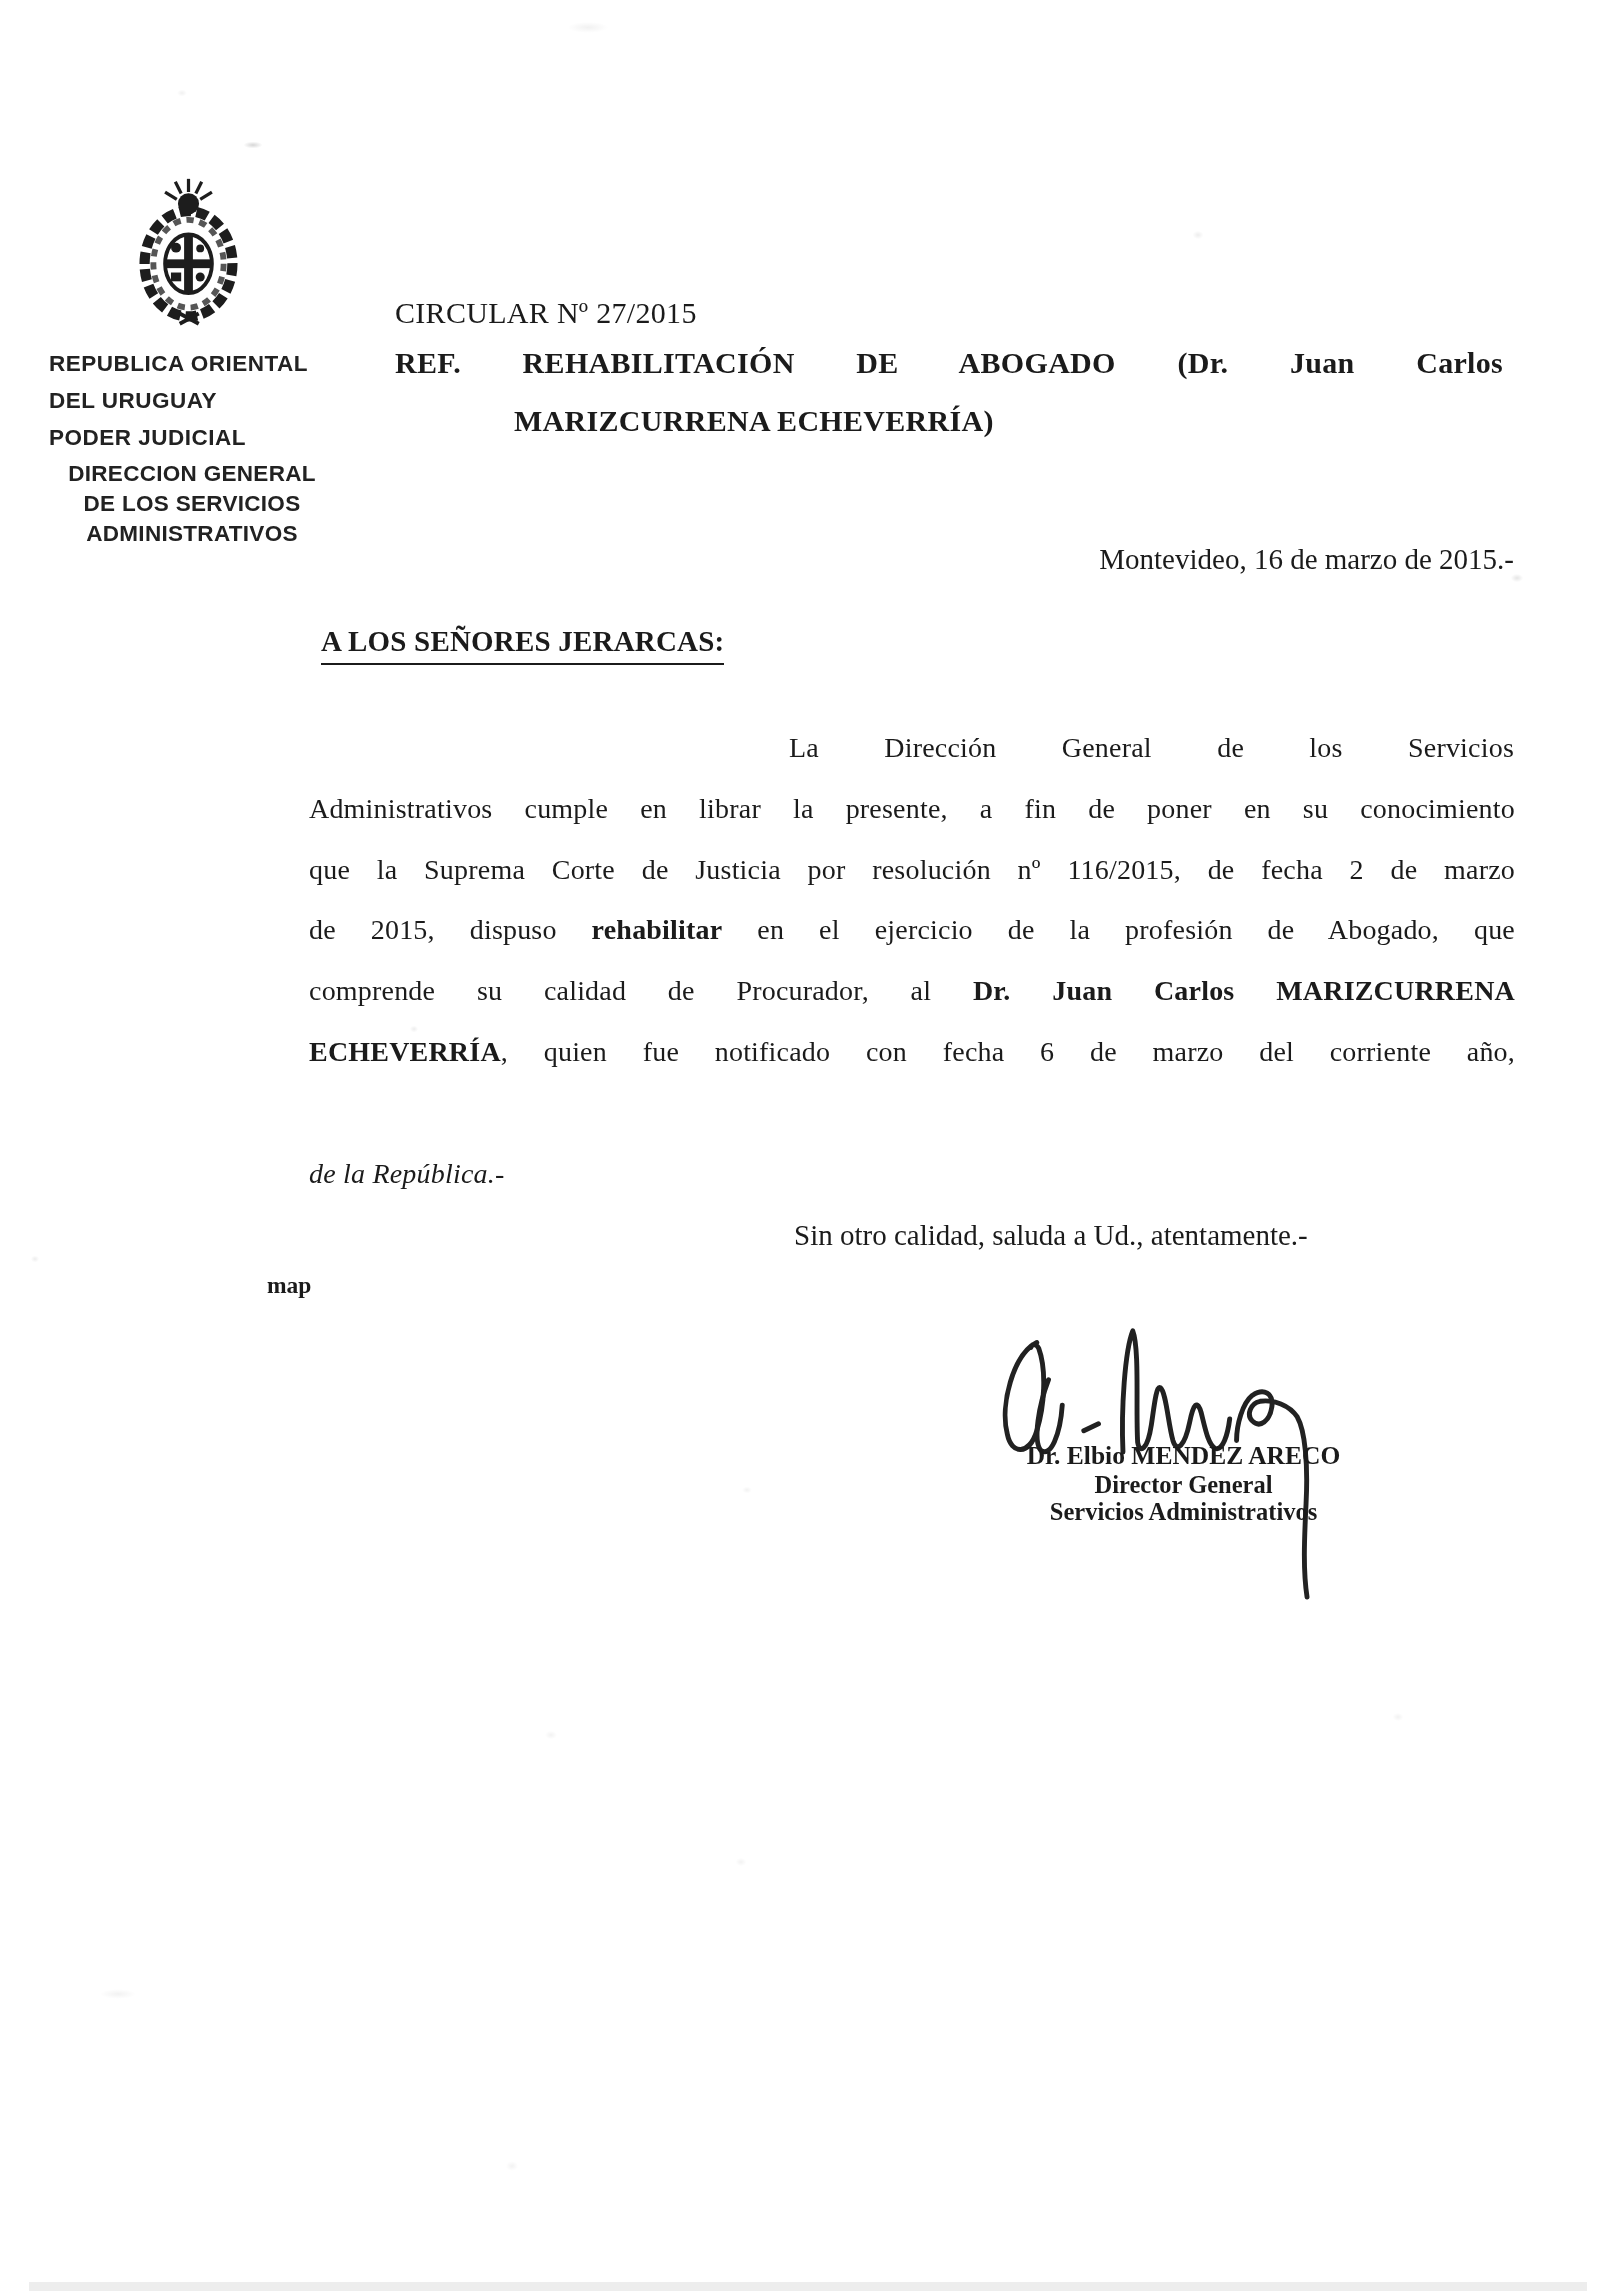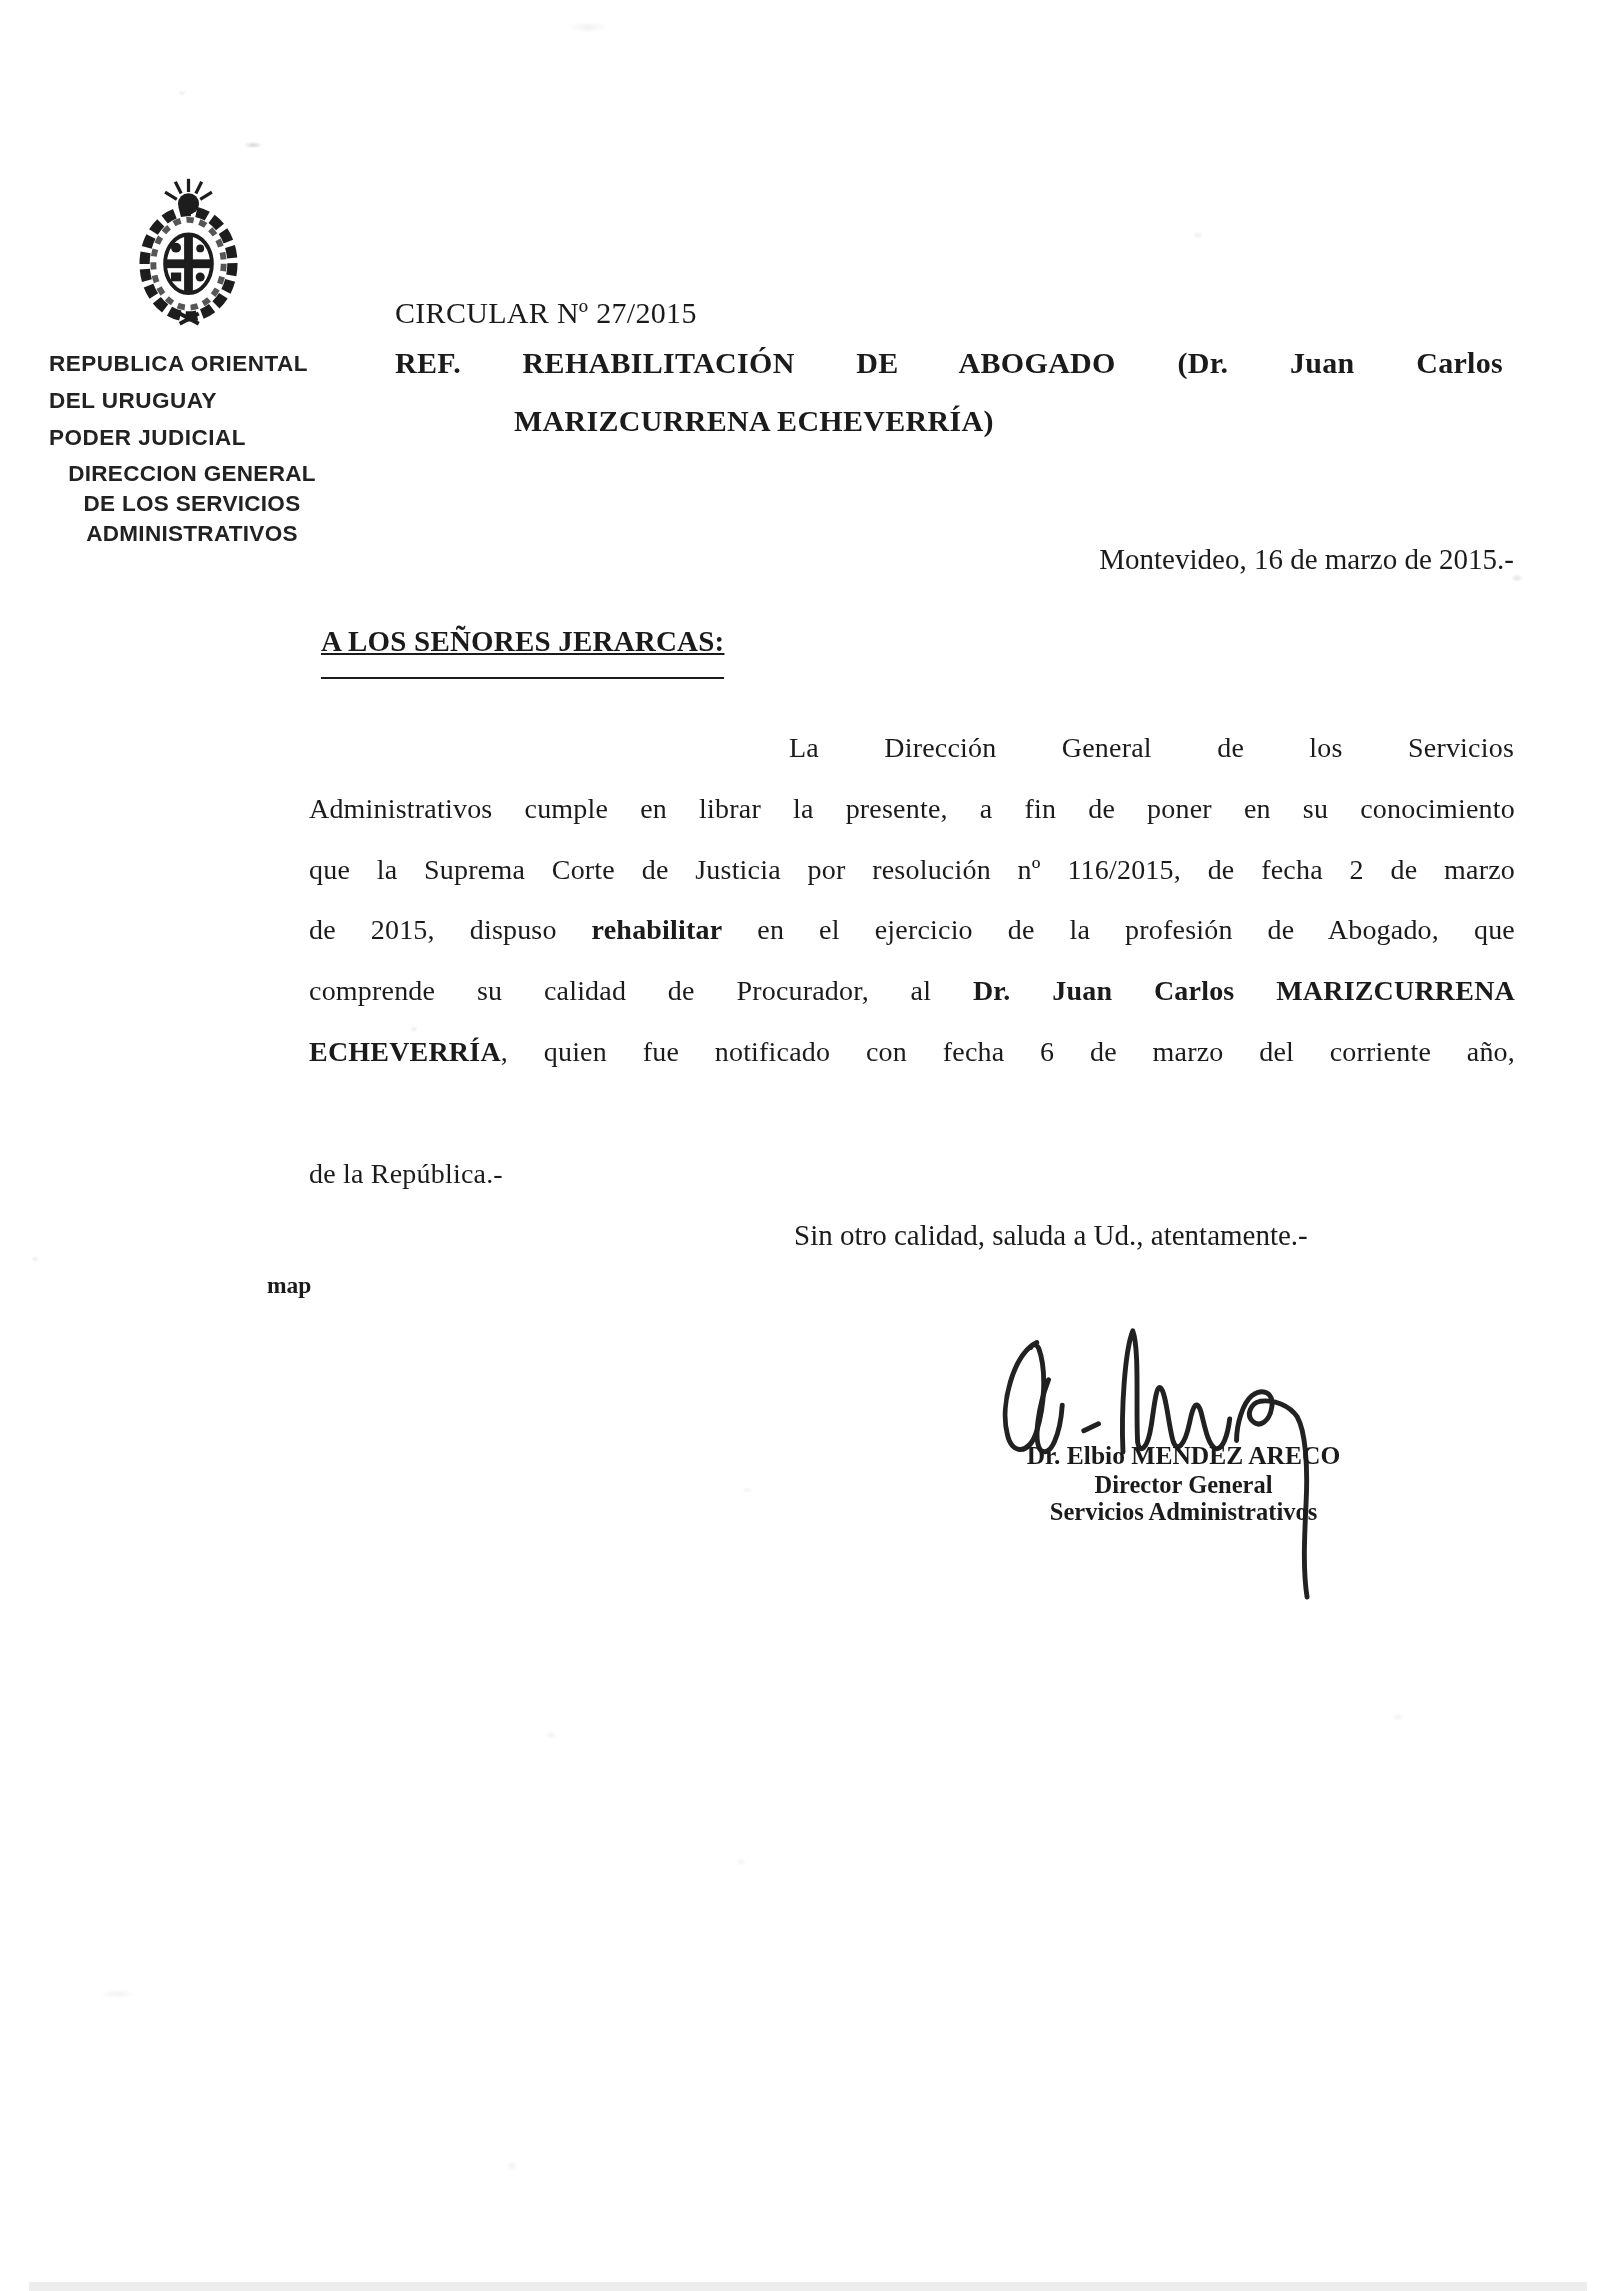--- a/index.html
+++ b/index.html
@@ -50,33 +50,33 @@
   .t-ref{
     left:395px;top:346px;width:1108px;
     font-size:30px;font-weight:700;letter-spacing:0.3px;
     text-align:justify;text-align-last:justify;white-space:nowrap0;
   }
   .t-ref2{left:514px;top:404px;font-size:30px;font-weight:700;letter-spacing:0.3px;}
 
   .dateline{left:882px;top:543px;width:632px;text-align:right;font-size:29px;}
 
   .saluta{left:321px;top:625px;font-size:29px;font-weight:700;letter-spacing:0.2px;}
-  .saluta span{display:inline-block;border-bottom:2.9px solid #1b1b1b;padding-bottom:19px;text-decoration:underline;}
+  .saluta span{display:inline-block;border-bottom:2.9px solid #1b1b1b;padding-bottom:5px;}
 
   
   .bl{font-size:28px;line-height:33px;letter-spacing:0.2px;}
   .just{text-align:justify;text-align-last:justify;}
   .l1{left:789px;top:731px;width:725px;}
   .l2{left:309px;top:792px;width:1206px;}
   .l3{left:309px;top:853px;width:1206px;}
   .l4{left:309px;top:913px;width:1206px;}
   .l5{left:309px;top:974px;width:1206px;}
   .l6{left:309px;top:1035px;width:1206px;}
   .l7{left:309px;top:1096px;width:1206px;}
-  .l8{left:309px;top:1157px;width:1206px;}
+  .l8{left:309px;top:1157px;width:1206px;font-style:italic;}
 
   .closing{left:794px;top:1219px;font-size:29px;}
 
   .initials{left:267px;top:1272px;font-size:23.5px;font-weight:700;}
 
   .sig-name{left:1006px;top:1441px;width:355px;text-align:center;font-size:25.5px;font-weight:700;}
   .sig-role{left:1006px;top:1471px;width:355px;text-align:center;font-size:24.5px;font-weight:700;}
   .sig-office{left:1006px;top:1498px;width:355px;text-align:center;font-size:24.5px;font-weight:700;}
 
   .crest{left:114px;top:173px;width:149px;height:161px;}

